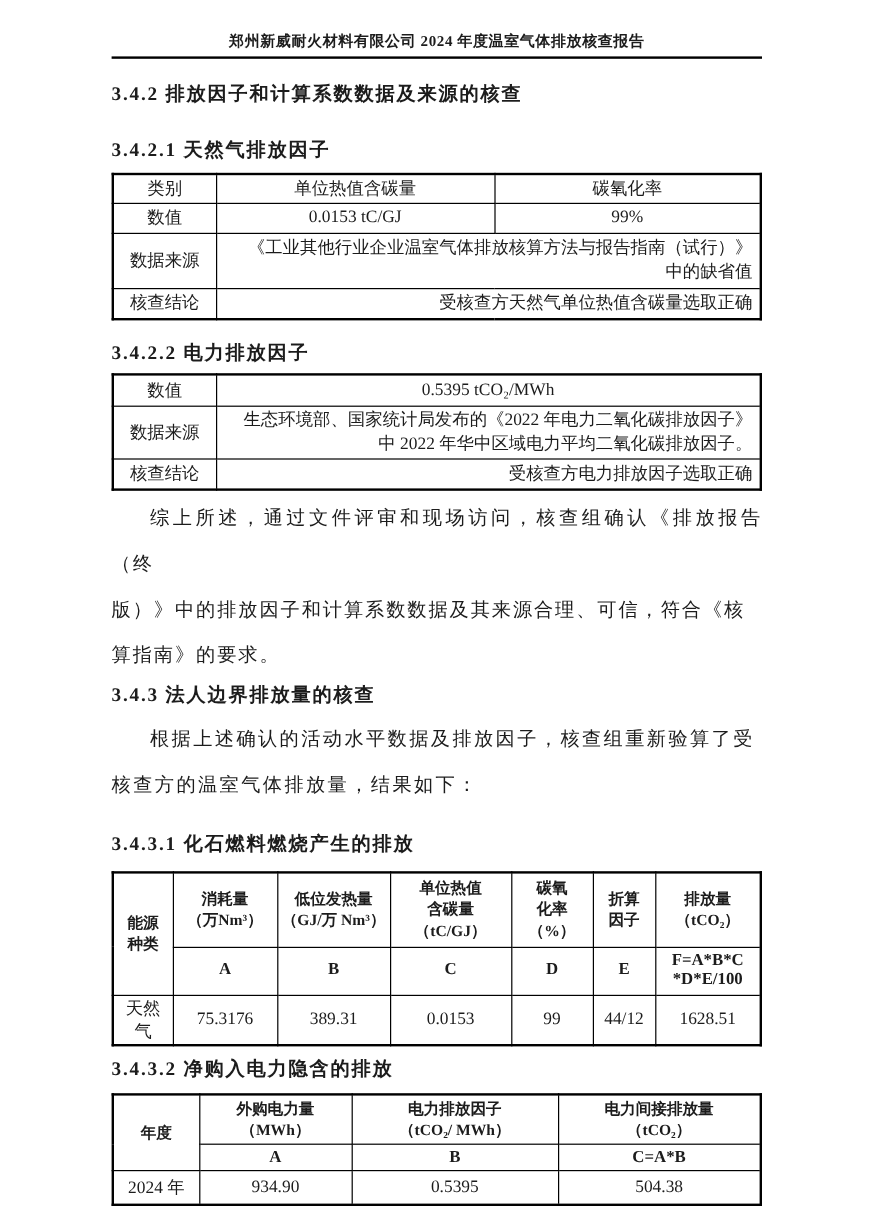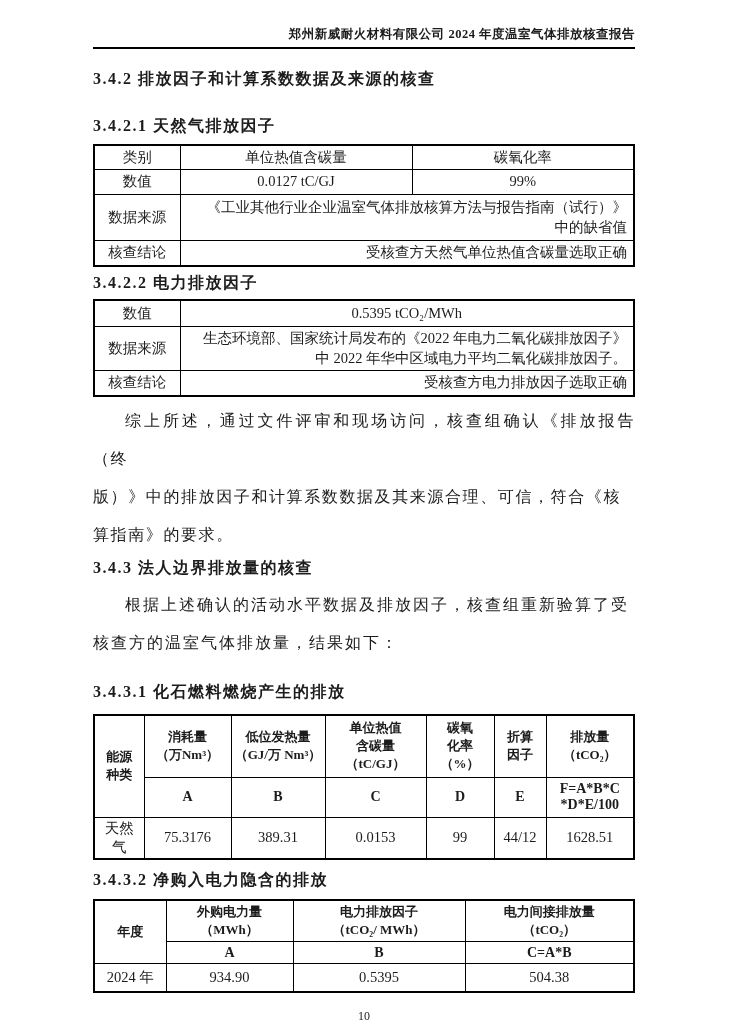--- a/index.html
+++ b/index.html
@@ -11,37 +11,37 @@
     font-family: "Liberation Serif", "DejaVu Serif", serif;
     overflow: hidden;
     position: relative;
   }
   .content { margin: 0 94px 0 93px; width: 542px; }
 
   .doc-header {
     margin-top: 26px;
     padding-bottom: 4px;
     border-bottom: 2px solid #000;
-    text-align: right;
+    text-align: center;
     font-size: 12.5px;
     font-weight: 600;
     letter-spacing: 0.5px;
     white-space: nowrap;
   }
 
   .sec {
     font-size: 16px;
     font-weight: bold;
     letter-spacing: 1.5px;
     line-height: 22px;
     white-space: nowrap;
   }
   #h342  { margin-top: 19px; }
   #h3421 { margin-top: 25px; }
-  #h3422 { margin-top: 5px; }
+  #h3422 { margin-top: 17px; }
   #h343  { margin-top: 3px; }
   #h3431 { margin-top: 19px; }
   #h3432 { margin-top: 9px; }
 
   table.tbl {
     border-collapse: collapse;
     border: 2px solid #000;
     width: 542px;
     table-layout: fixed;
   }
@@ -117,21 +117,21 @@
         <col>
       </colgroup>
     <tbody>
         <tr class="r1">
       <td class="c">类别</td>
       <td class="c">单位热值含碳量</td>
       <td class="c">碳氧化率</td>
     </tr>
     <tr class="r2">
       <td class="c">数值</td>
-      <td class="c">0.0127 tC/GJ</td>
+      <td class="c">0.0153 tC/GJ</td>
       <td class="c">99%</td>
     </tr>
     <tr class="r3">
       <td class="c">数据来源</td>
       <td class="l pre lh20" colspan="2">《工业其他行业企业温室气体排放核算方法与报告指南（试行）》
 中的缺省值</td>
     </tr>
     <tr class="r4">
       <td class="c">核查结论</td>
       <td class="l" colspan="2">受核查方天然气单位热值含碳量选取正确</td>

